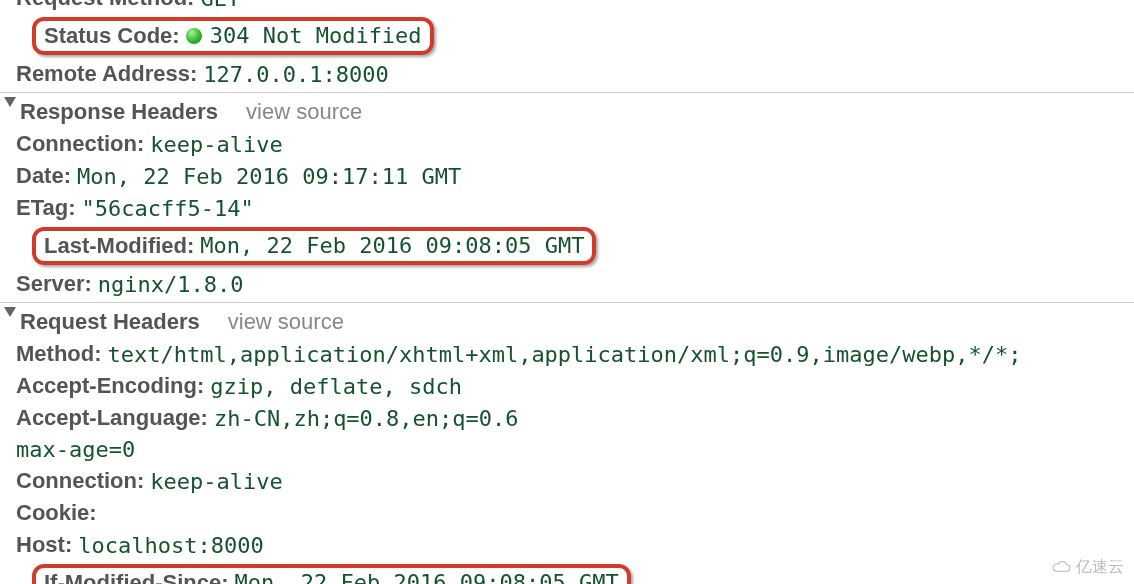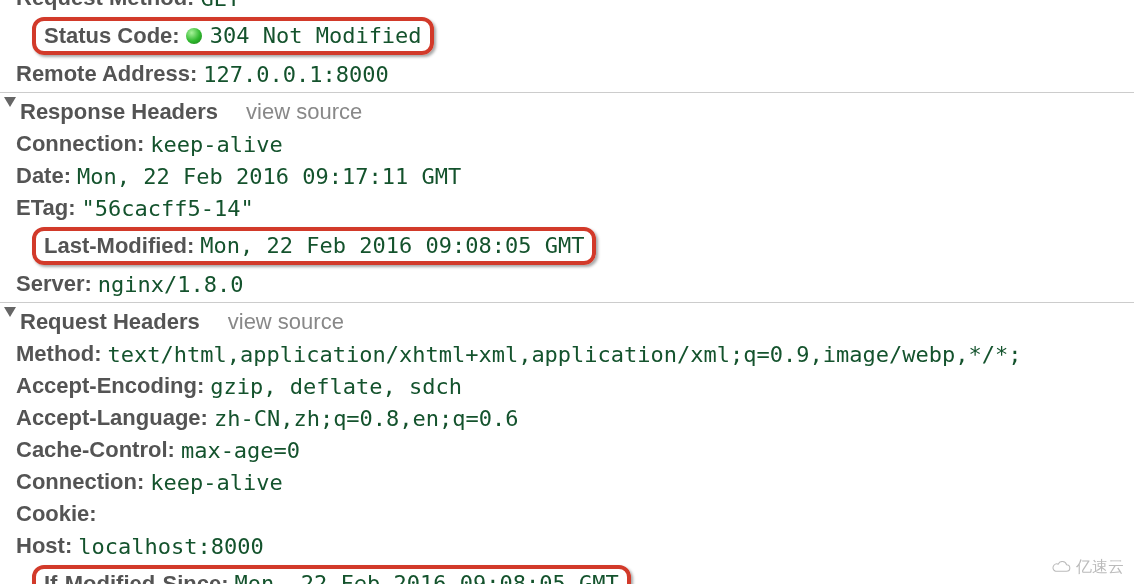--- a/index.html
+++ b/index.html
@@ -151,21 +151,20 @@
 </div>
 <div class="row indent1">
   <span class="label">Accept-Encoding:</span>
   <span class="value mono">gzip, deflate, sdch</span>
 </div>
 <div class="row indent1">
   <span class="label">Accept-Language:</span>
   <span class="value mono">zh-CN,zh;q=0.8,en;q=0.6</span>
 </div>
 <div class="row indent1">
-  <span class="label">Cache-Control:</span>
   <span class="value mono">max-age=0</span>
 </div>
 <div class="row indent1">
   <span class="label">Connection:</span>
   <span class="value mono">keep-alive</span>
 </div>
 <div class="row indent1">
   <span class="label">Cookie:</span>
 </div>
 <div class="row indent1">

